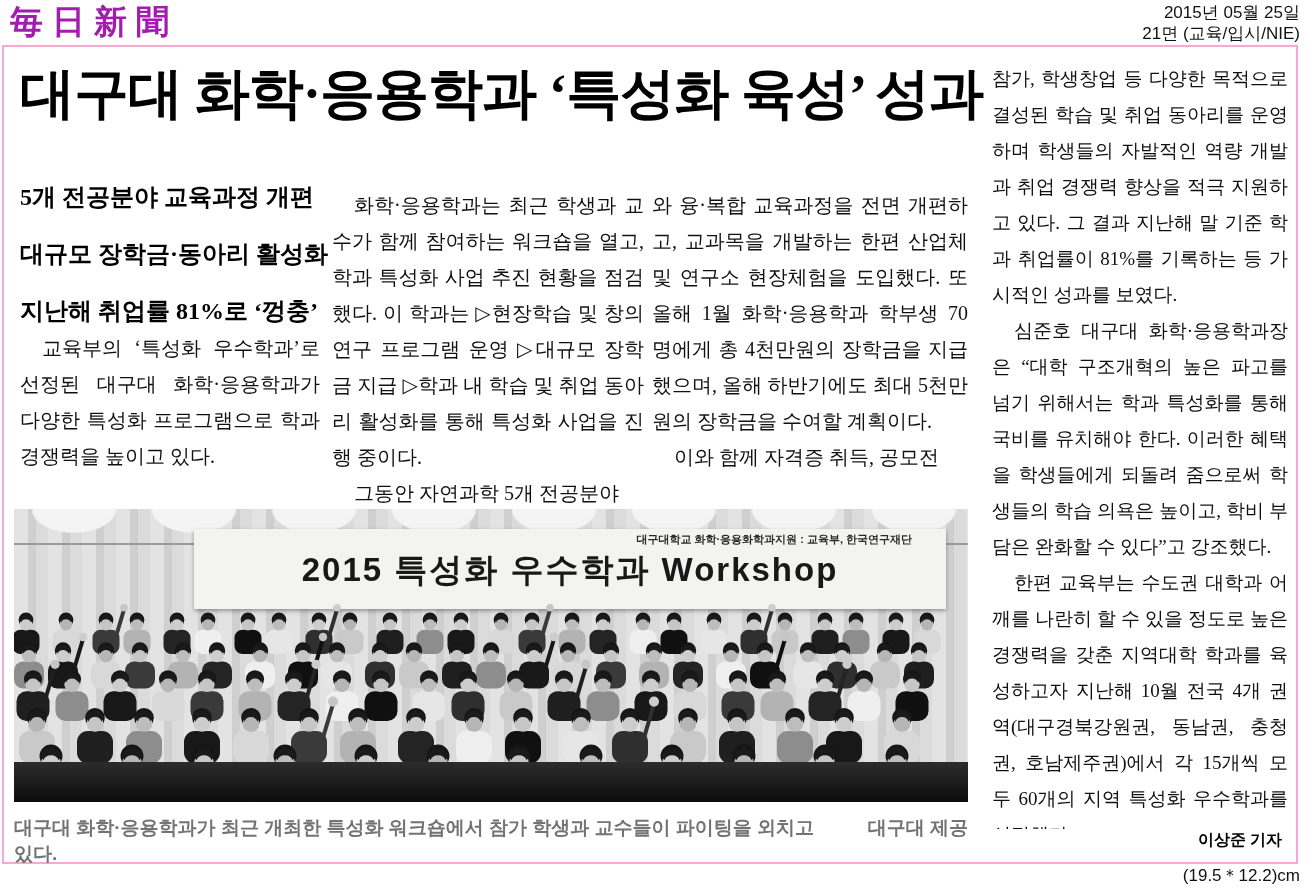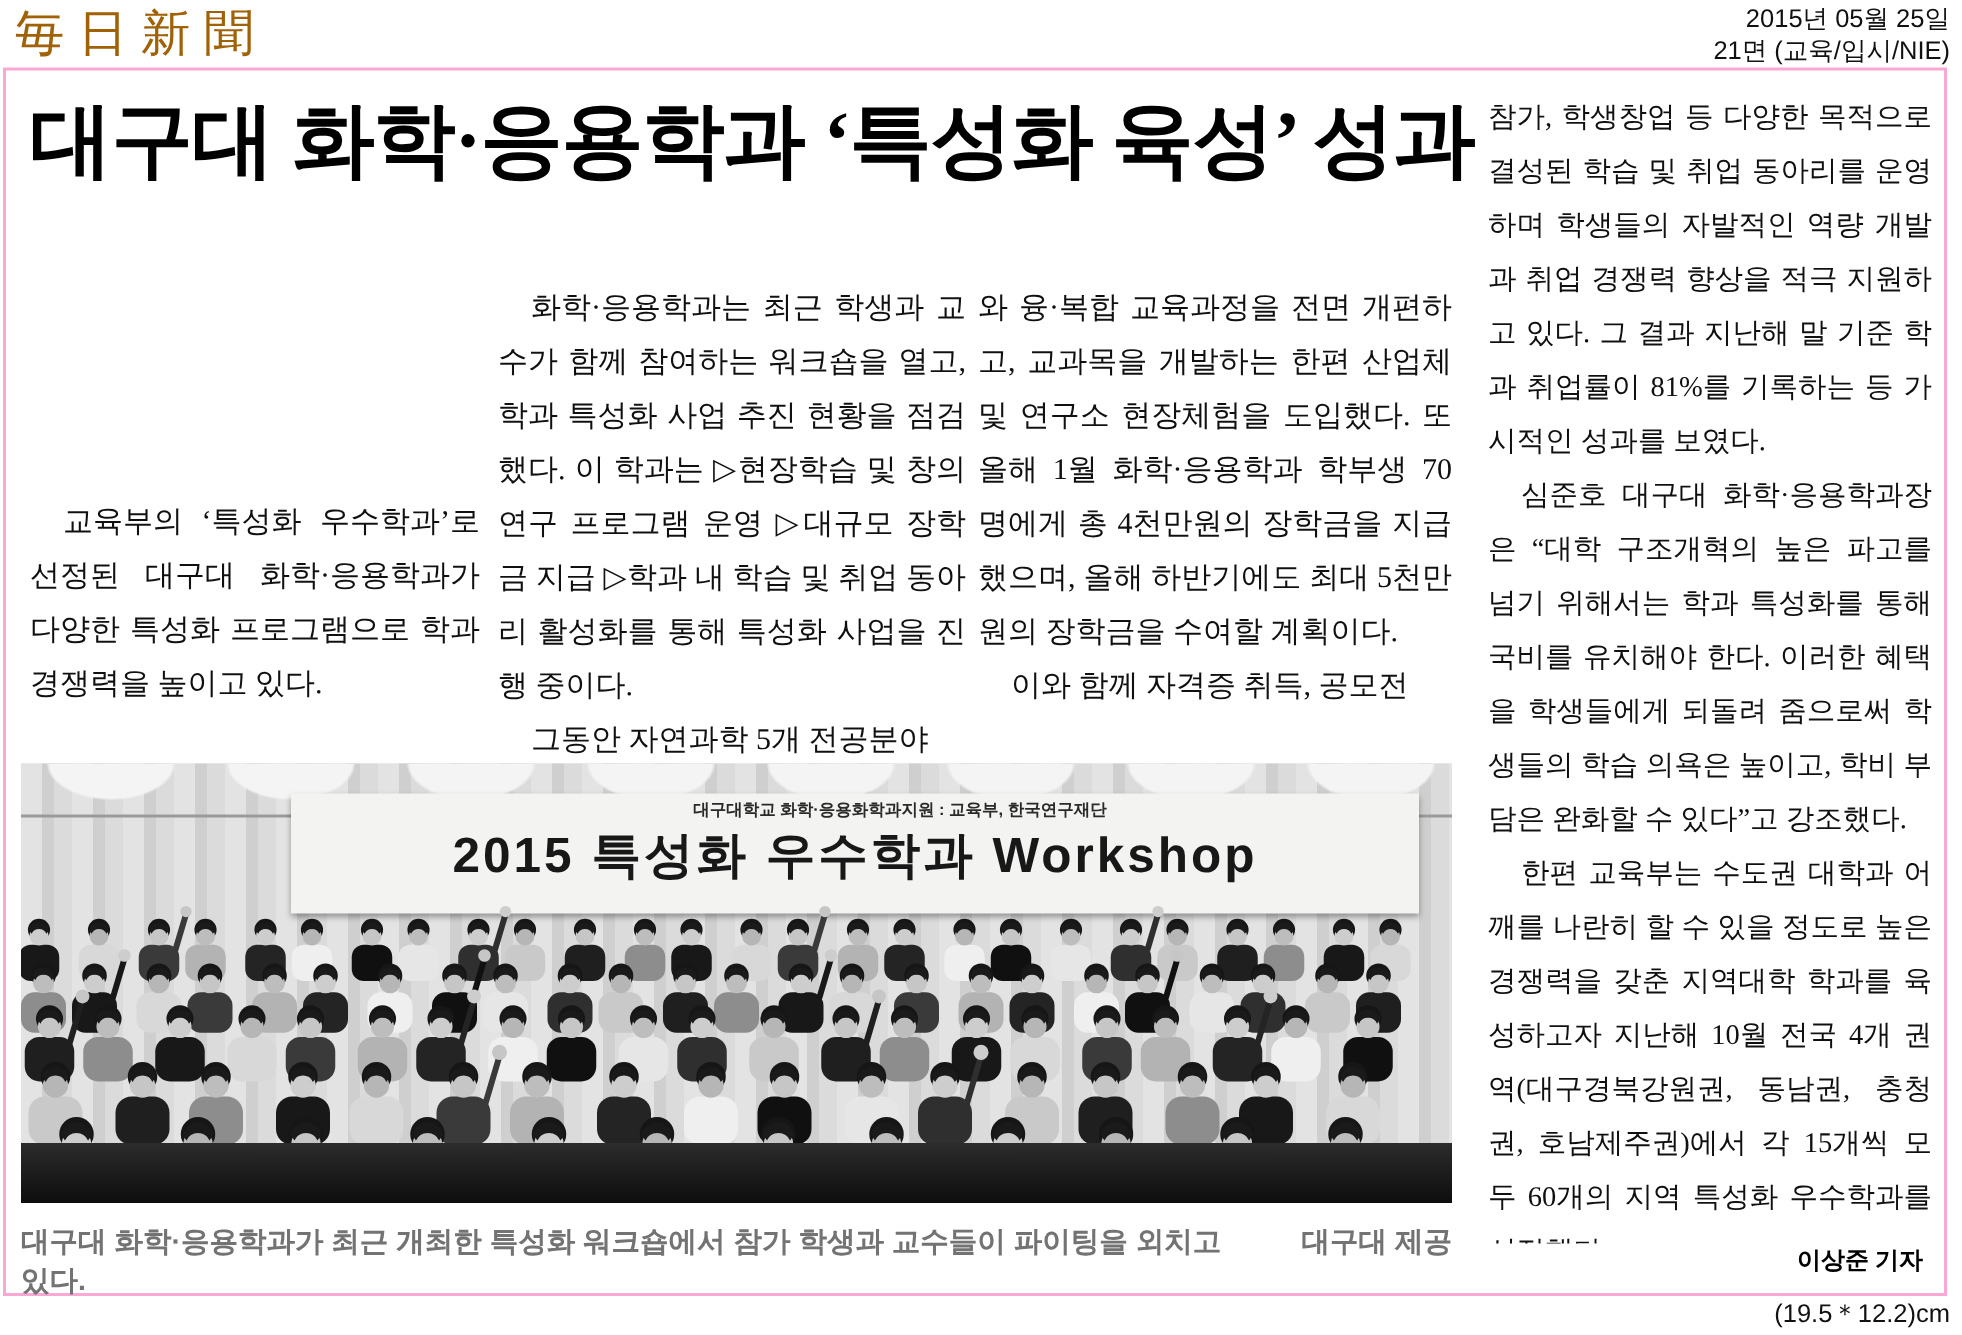--- a/index.html
+++ b/index.html
@@ -4,22 +4,22 @@
 <style>
   html,body { margin:0; padding:0; }
   body {
     width:1308px; height:890px; position:relative; overflow:hidden;
     background:#ffffff; color:#0d0d0d;
     font-family:"Liberation Serif","DejaVu Serif",serif;
   }
   
   .masthead-logo {
     position:absolute; left:10px; top:0px;
-    font-family:"DejaVu Serif",serif; font-weight:normal;
-    font-size:33px; letter-spacing:9px; color:#a16207;
+    font-family:"DejaVu Serif",serif; font-weight:bold;
+    font-size:33px; letter-spacing:9px; color:#a21caf;
   }
   .dateblock {
     position:absolute; right:8px; top:2px; text-align:right;
     font-family:"Liberation Sans","DejaVu Sans",sans-serif;
     font-size:17px; line-height:1.25; color:#111;
   }
   
   .article-box {
     position:absolute; left:2px; top:45px; width:1292px; height:815px;
     border:2px solid #f9a8d4; background:#fff;
@@ -64,21 +64,21 @@
   .photo .floor {
     position:absolute; bottom:0; left:0; width:100%; height:40px;
     background:linear-gradient(#2c2c2c,#0d0d0d);
   }
   .banner {
     position:absolute; left:180px; top:20px; width:752px; height:80px;
     background:#f3f3f1; box-shadow:0 2px 4px rgba(0,0,0,.35);
     font-family:"Liberation Sans","DejaVu Sans",sans-serif; color:#1c1c1c;
   }
   .banner-top {
-    display:flex; justify-content:center; padding:3px 34px 0 94px;
+    display:flex; justify-content:flex-end; padding:3px 34px 0 94px;
     font-size:11px; font-weight:bold; color:#2a2a2a;
   }
   .banner-main {
     text-align:center; font-size:33px; font-weight:900;
     letter-spacing:2px; margin-top:1px; color:#181818;
   }
   .banner-sub {
     text-align:center; font-size:12px; font-weight:bold;
     margin-top:2px; color:#333;
   }
@@ -104,20 +104,25 @@
 <div class="masthead-logo">毎日新聞</div>
 <div class="dateblock">
   <div>2015년 05월 25일</div>
   <div>21면 (교육/입시/NIE)</div>
 </div>
 
 <div class="article-box">
 
   <div class="headline">대구대 화학·응용학과 ‘특성화 육성’ 성과</div>
 
+  <div class="subhead">
+    <div>5개 전공분야 교육과정 개편</div>
+    <div>대규모 장학금·동아리 활성화</div>
+    <div>지난해 취업률 81%로 ‘껑충’</div>
+  </div>
 
   <div class="col col1">
     <p>교육부의 ‘특성화 우수학과’로 선정된 대구대 화학·응용학과가 다양한 특성화 프로그램으로 학과 경쟁력을 높이고 있다.</p>
   </div>
 
   <div class="col col2">
     <p>화학·응용학과는 최근 학생과 교수가 함께 참여하는 워크숍을 열고, 학과 특성화 사업 추진 현황을 점검했다. 이 학과는 ▷현장학습 및 창의연구 프로그램 운영 ▷대규모 장학금 지급 ▷학과 내 학습 및 취업 동아리 활성화를 통해 특성화 사업을 진행 중이다.</p>
     <p>그동안 자연과학 5개 전공분야</p>
   </div>
 

